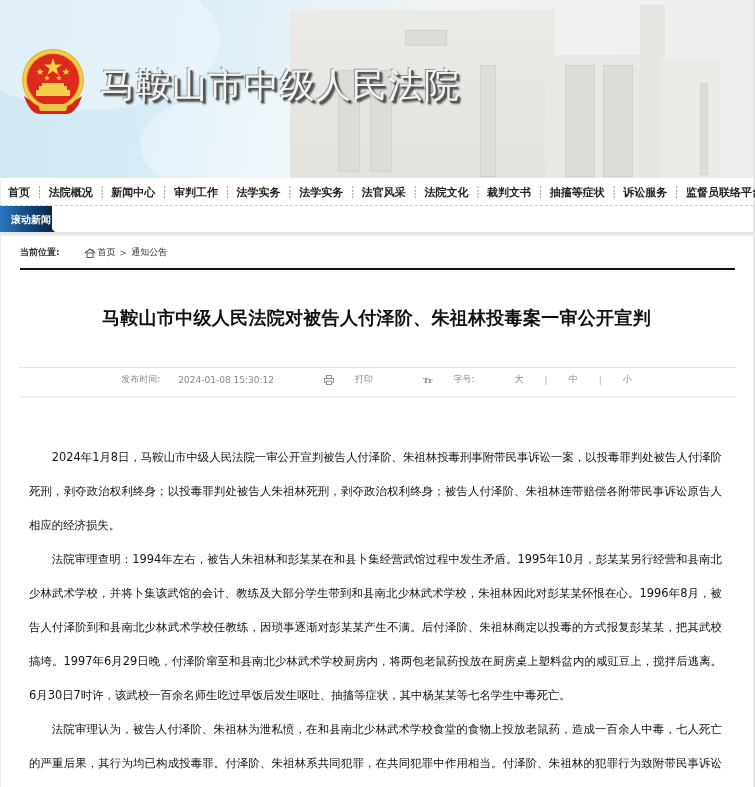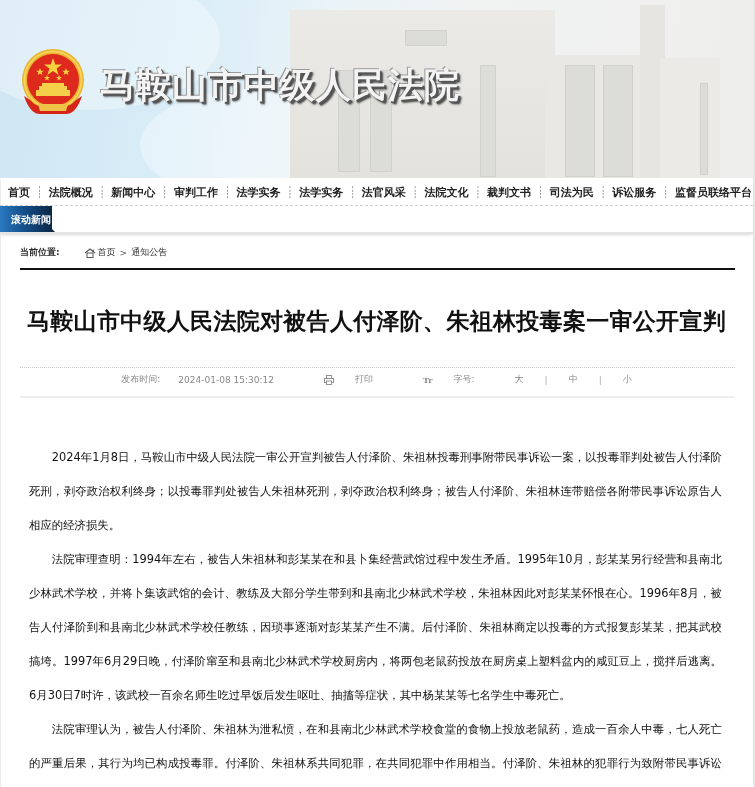--- a/index.html
+++ b/index.html
@@ -22,21 +22,21 @@
   .banner .cloud { position: absolute; border-radius: 50%; background: rgba(255,255,255,0.35); }
   .bldg { position: absolute; background: #ebeae6; }
   .bldg.b1 { left: 290px; top: 10px; width: 265px; height: 168px; background: linear-gradient(180deg,#eceae6,#e4e2dd); }
   .bldg.b2 { left: 545px; top: 55px; width: 95px; height: 123px; background: #e9e8e4; }
   .bldg.b3 { left: 640px; top: 5px; width: 25px; height: 173px; background: #e6e5e1; }
   .bldg.b4 { left: 660px; top: 58px; width: 60px; height: 120px; background: #ebeae7; }
   .win { position: absolute; background: #dcdcd8; border: 1px solid #d2d2cd; }
   .emblem { position: absolute; left: 20px; top: 48px; width: 66px; height: 72px; }
   .site-title {
     position: absolute; left: 100px; top: 62px;
-    font-size: 35px; font-weight: bold; letter-spacing: 1px;
+    font-size: 35px; font-weight: normal; letter-spacing: 1px;
     color: #f4f4f4;
     text-shadow: 2px 2px 0 #555, 3px 3px 2px #444, -1px -1px 0 #9a9a9a;
     font-family: "DejaVu Sans", sans-serif;
   }
 
   
   .nav {
     position: absolute; left: 0; top: 180px; width: 753px; height: 24px;
     display: flex; align-items: center; font-size: 11px; font-weight: bold; color: #222;
     padding-left: 8px; box-sizing: border-box; white-space: nowrap;
@@ -64,21 +64,21 @@
   
   .crumb { position: absolute; left: 20px; top: 246px; font-size: 9px; color: #333; display: flex; align-items: center; }
   .crumb .label { font-weight: bold; margin-right: 24px; }
   .crumb .home-icon { width: 12px; height: 10px; margin-right: 2px; }
   .crumb .arrow { margin: 0 4px; color: #555; }
   .rule { position: absolute; left: 20px; top: 268px; width: 715px; height: 2px; background: #111; }
 
   
   .title {
     position: absolute; left: 0; top: 306px; width: 753px; text-align: center;
-    font-size: 23px; font-weight: bold; color: #111; letter-spacing: 0.3px;
+    font-size: 18px; font-weight: bold; color: #111; letter-spacing: 0.3px;
   }
   .meta-rule { position: absolute; left: 20px; top: 367px; width: 715px; border-top: 1px dotted #cccccc; }
   .meta {
     position: absolute; left: 0; top: 373px; width: 753px; text-align: center;
     font-size: 9px; color: #888; display: flex; justify-content: center; align-items: center; gap: 18px;
   }
   .meta .gap { width: 14px; }
   .meta .print-icon, .meta .font-icon { display: inline-block; margin-right: 3px; color: #888; }
   .meta .size-opt { cursor: pointer; }
   .meta .bar { margin: 0 3px; color: #aaa; }
@@ -145,21 +145,21 @@
   <span class="item">法学实务</span>
   <span class="sep">┊</span>
   <span class="item">法学实务</span>
   <span class="sep">┊</span>
   <span class="item">法官风采</span>
   <span class="sep">┊</span>
   <span class="item">法院文化</span>
   <span class="sep">┊</span>
   <span class="item">裁判文书</span>
   <span class="sep">┊</span>
-  <span class="item">司法为民</span>
+  <span class="item">抽搐等症状</span>
   <span class="sep">┊</span>
   <span class="item">诉讼服务</span>
   <span class="sep">┊</span>
   <span class="item">监督员联络平台</span>
 </div>
 
 <div class="news-bar">
   <div class="news-tab">滚动新闻</div>
 </div>
 <div class="news-shadow"></div>

